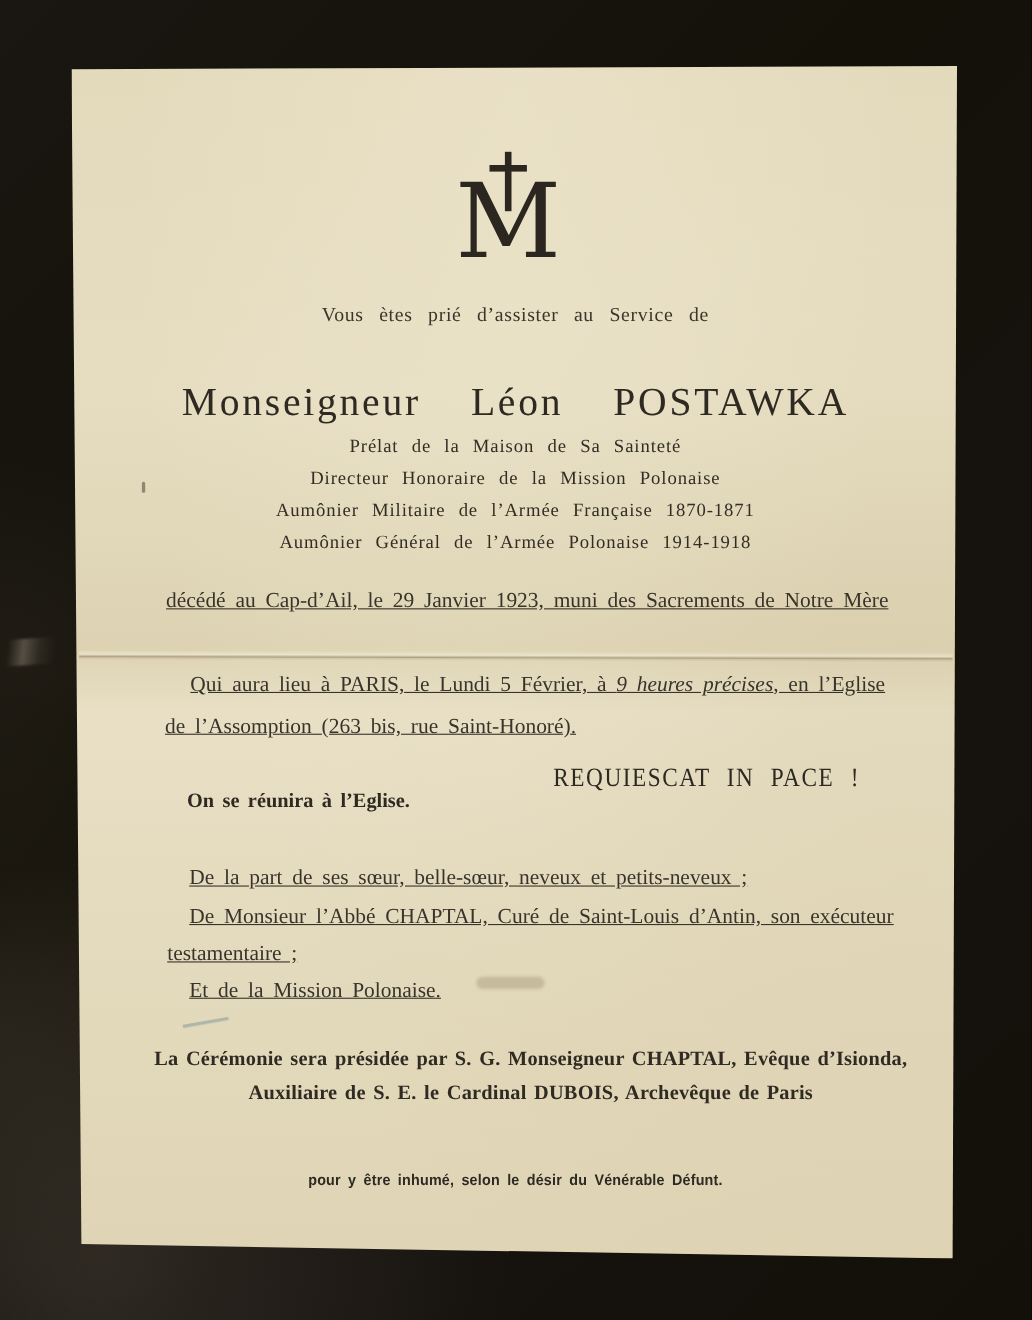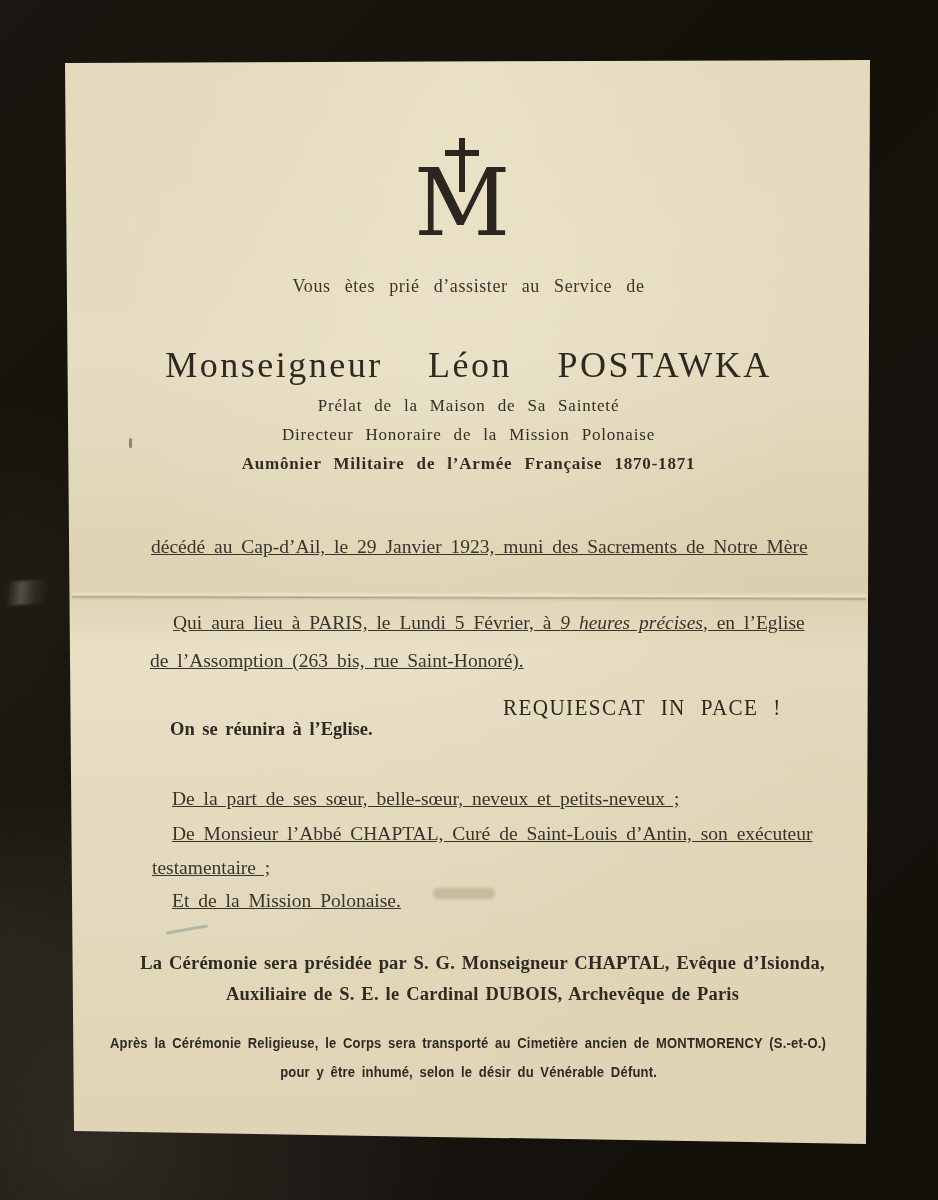--- a/index.html
+++ b/index.html
@@ -47,21 +47,21 @@
   .cross::before { content:""; position:absolute; left:14px; top:0; width:6px; height:54px; background:#2b2720; }
   .cross::after  { content:""; position:absolute; left:0; top:12px; width:34px; height:6px; background:#2b2720; }
   .mletter {
     position:absolute; left:50%; transform:translateX(-50%); top:18px;
     font:normal 94px/1 "DejaVu Serif","Liberation Serif",serif; color:#2b2720;
   }
 
   .intro   { top:276px; font-size:18px; letter-spacing:0.6px; word-spacing:9px; color:#3b362c; }
   .name    { top:344px; font-size:36px; letter-spacing:2.5px; word-spacing:34px; color:#2e2a21; }
   .title-line { font-size:17px; letter-spacing:0.8px; word-spacing:7px; color:#332e25; }
-  .t1 { top:396px; } .t2 { top:425px; } .t3 { top:454px;font-weight:bold; } .t4 { top:483px; }
+  .t1 { top:396px; } .t2 { top:425px; } .t3 { top:454px; } .t4 { top:483px; }
 
   .body-line { font-size:19.5px; word-spacing:4px; color:#39342b;text-decoration:underline; }
   .deces1 { top:536px; left:151px; }
   .deces2 { top:575px; left:150px; }
   .serv1  { top:612px; left:173px; }
   .serv2  { top:650px; left:150px; }
   .it { font-style:italic; }
 
   .requiescat { top:694px; left:503px; font-size:23px; letter-spacing:1.5px; word-spacing:9px; color:#2d2921;
                 transform:scale(0.92,1.04); transform-origin:left top; }
@@ -106,38 +106,38 @@
       <div class="cross"></div>
       <div class="mletter">M</div>
     </div>
 
     <div class="line center intro">Vous ètes prié d’assister au Service de</div>
 
     <div class="line center name">Monseigneur Léon POSTAWKA</div>
     <div class="line center title-line t1">Prélat de la Maison de Sa Sainteté</div>
     <div class="line center title-line t2">Directeur Honoraire de la Mission Polonaise</div>
     <div class="line center title-line t3">Aumônier Militaire de l’Armée Française 1870-1871</div>
+    <div class="line center title-line t4">Aumônier Général de l’Armée Polonaise 1914-1918</div>
 
     <div class="line body-line deces1">décédé au Cap-d’Ail, le 29 Janvier 1923, muni des Sacrements de Notre Mère</div>
 
     <div class="line body-line serv1"><span>Qui aura lieu à PARIS, le Lundi 5 Février, à </span><span class="it">9 heures précises</span><span>, en l’Eglise</span></div>
     <div class="line body-line serv2">de l’Assomption (263 bis, rue Saint-Honoré).</div>
 
     <div class="line requiescat">REQUIESCAT IN PACE !</div>
     <div class="line meeting">On se réunira à l’Eglise.</div>
 
     <div class="line body-line fam1">De la part de ses sœur, belle-sœur, neveux et petits-neveux ;</div>
     <div class="line body-line fam2a">De Monsieur l’Abbé CHAPTAL, Curé de Saint-Louis d’Antin, son exécuteur</div>
     <div class="line body-line fam2b">testamentaire ;</div>
     <div class="line body-line fam3">Et de la Mission Polonaise.</div>
 
     <div class="line center ceremony cer1">La Cérémonie sera présidée par S. G. Monseigneur CHAPTAL, Evêque d’Isionda,</div>
     <div class="line center ceremony cer2">Auxiliaire de S. E. le Cardinal DUBOIS, Archevêque de Paris</div>
 
-    <div class="line center burial bur1"><span class="sq">Après la Cérémonie Religieuse, le Corps sera transporté au Cimetière ancien de MONTMORENCY (S.-et-O.)</span></div>
     <div class="line center burial bur2"><span class="sq">pour y être inhumé, selon le désir du Vénérable Défunt.</span></div>
 
 
     <div class="smudge"></div>
     <div class="pencil"></div>
     <div class="stray"></div>
   </div>
 </div>
 
 </body></html>

